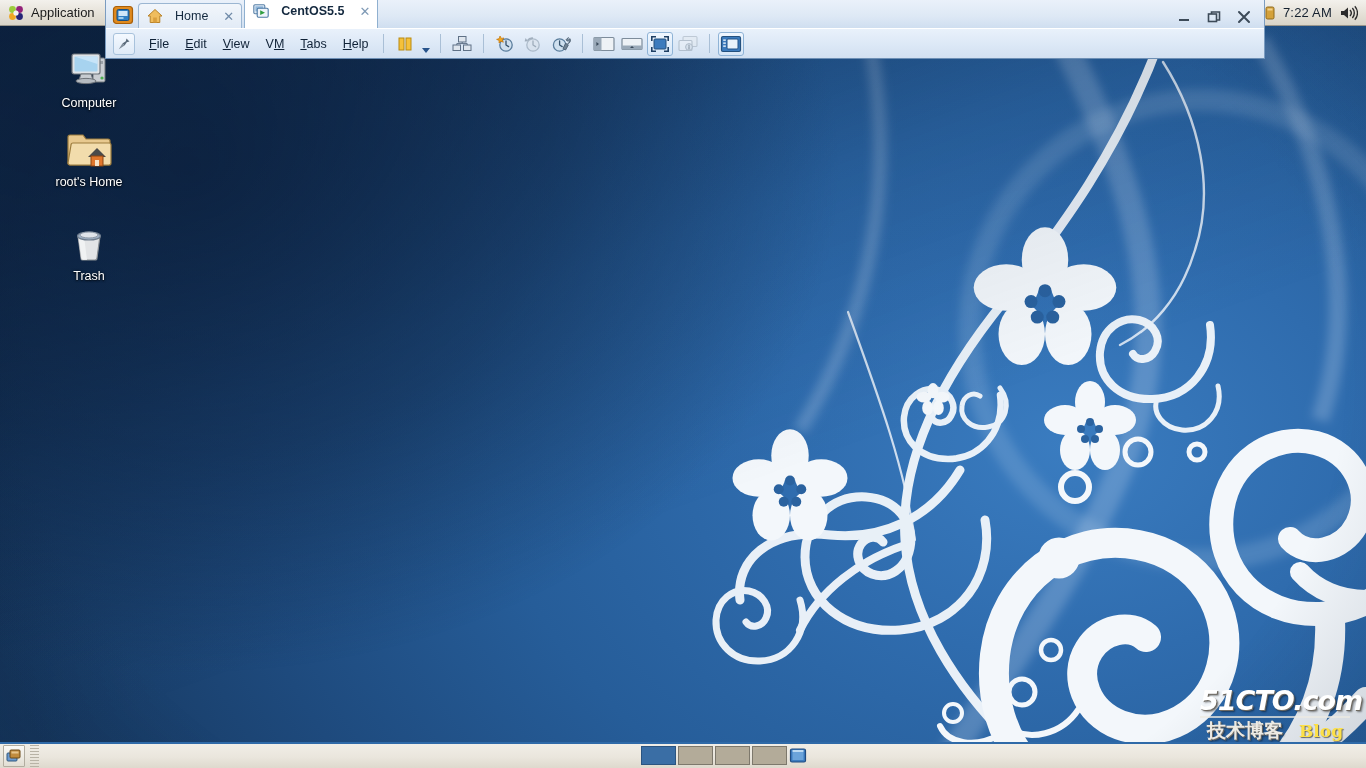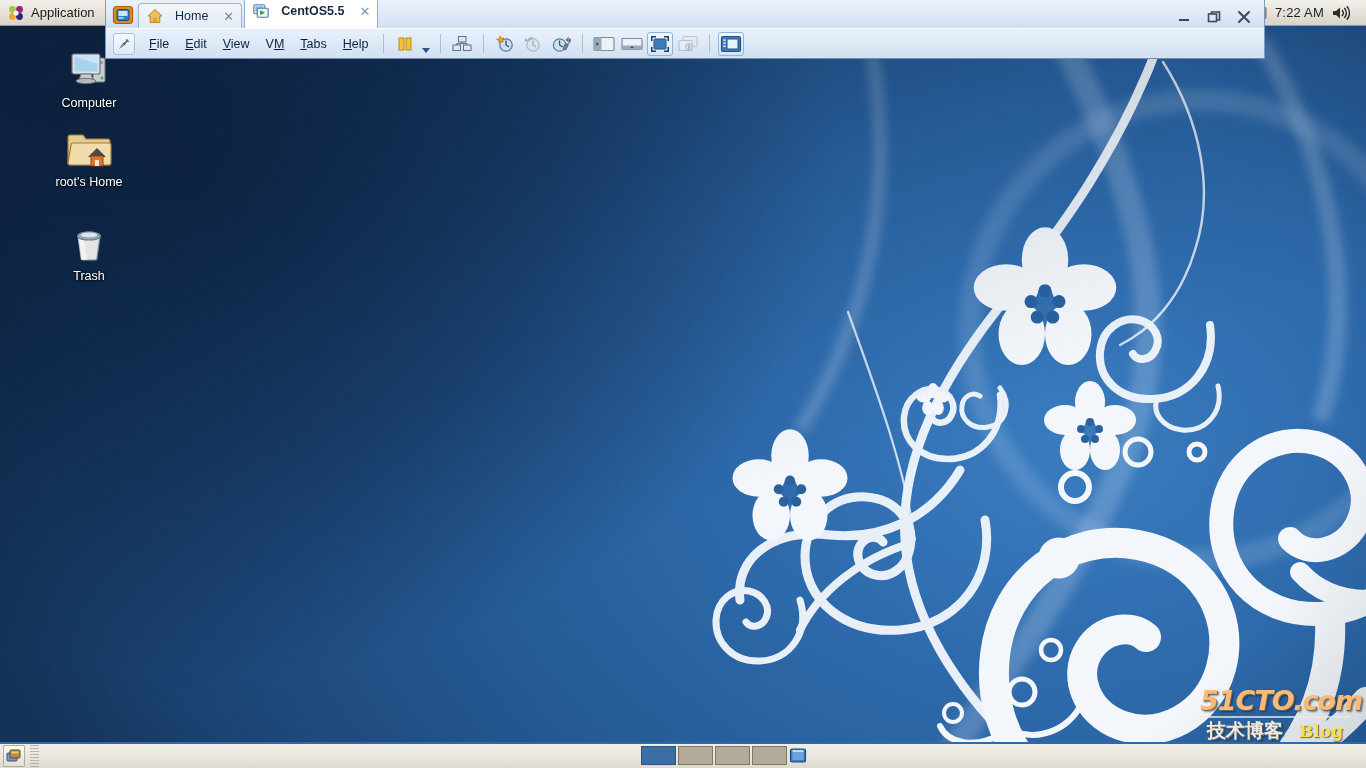--- a/index.html
+++ b/index.html
@@ -38,21 +38,21 @@
     border-bottom: 1px solid #9a968c;
     display: flex; align-items: center;
   }
   .gp-menu {
     display: flex; align-items: center; gap: 6px;
     height: 24px; padding: 0 7px 0 5px; margin-left: 2px;
     font-size: 13px; color: #1b1b1b; white-space: nowrap;
   }
   .gp-right {
     margin-left: auto; display: flex; align-items: center; gap: 8px;
-    padding-right: 16px; height: 24px;
+    padding-right: 8px; height: 24px;
   }
   .gp-clock { font-size: 13px; color: #14202e; letter-spacing: .2px; }
 
   
   #gnome-bottom-panel {
     position: absolute; left: 0; bottom: 0; width: 1366px; height: 26px;
     background: linear-gradient(180deg,#f1eee7 0%, #eae6dd 55%, #ded9cd 100%);
     border-top: 2px solid #2f6aa8;
     display: flex; align-items: center;
   }
@@ -95,21 +95,21 @@
 
   
   #watermark {
     position: absolute; right: 16px; bottom: 28px;
     width: 150px; text-align: center; user-select: none;
     line-height: 1;
   }
   #watermark .wm-main {
     font-family: "DejaVu Sans", sans-serif;
     font-size: 27px; font-weight: bold; font-style: italic;
-    color: #fdba74; letter-spacing: -1px;
+    color: #ffffff; letter-spacing: -1px;
     text-shadow: 1px 1px 0 #6f6a62, 2px 2px 2px rgba(0,0,0,.45);
   }
   #watermark .wm-rule { height: 2px; background: rgba(236,233,226,.75); margin: 2px 0 3px; }
   #watermark .wm-sub {
     display: flex; align-items: baseline; justify-content: center; gap: 16px;
   }
   #watermark .wm-cn {
     font-size: 19px; font-weight: bold; color: #eceae4;
     text-shadow: 1px 1px 0 #6f6a62, 2px 2px 2px rgba(0,0,0,.45);
   }

